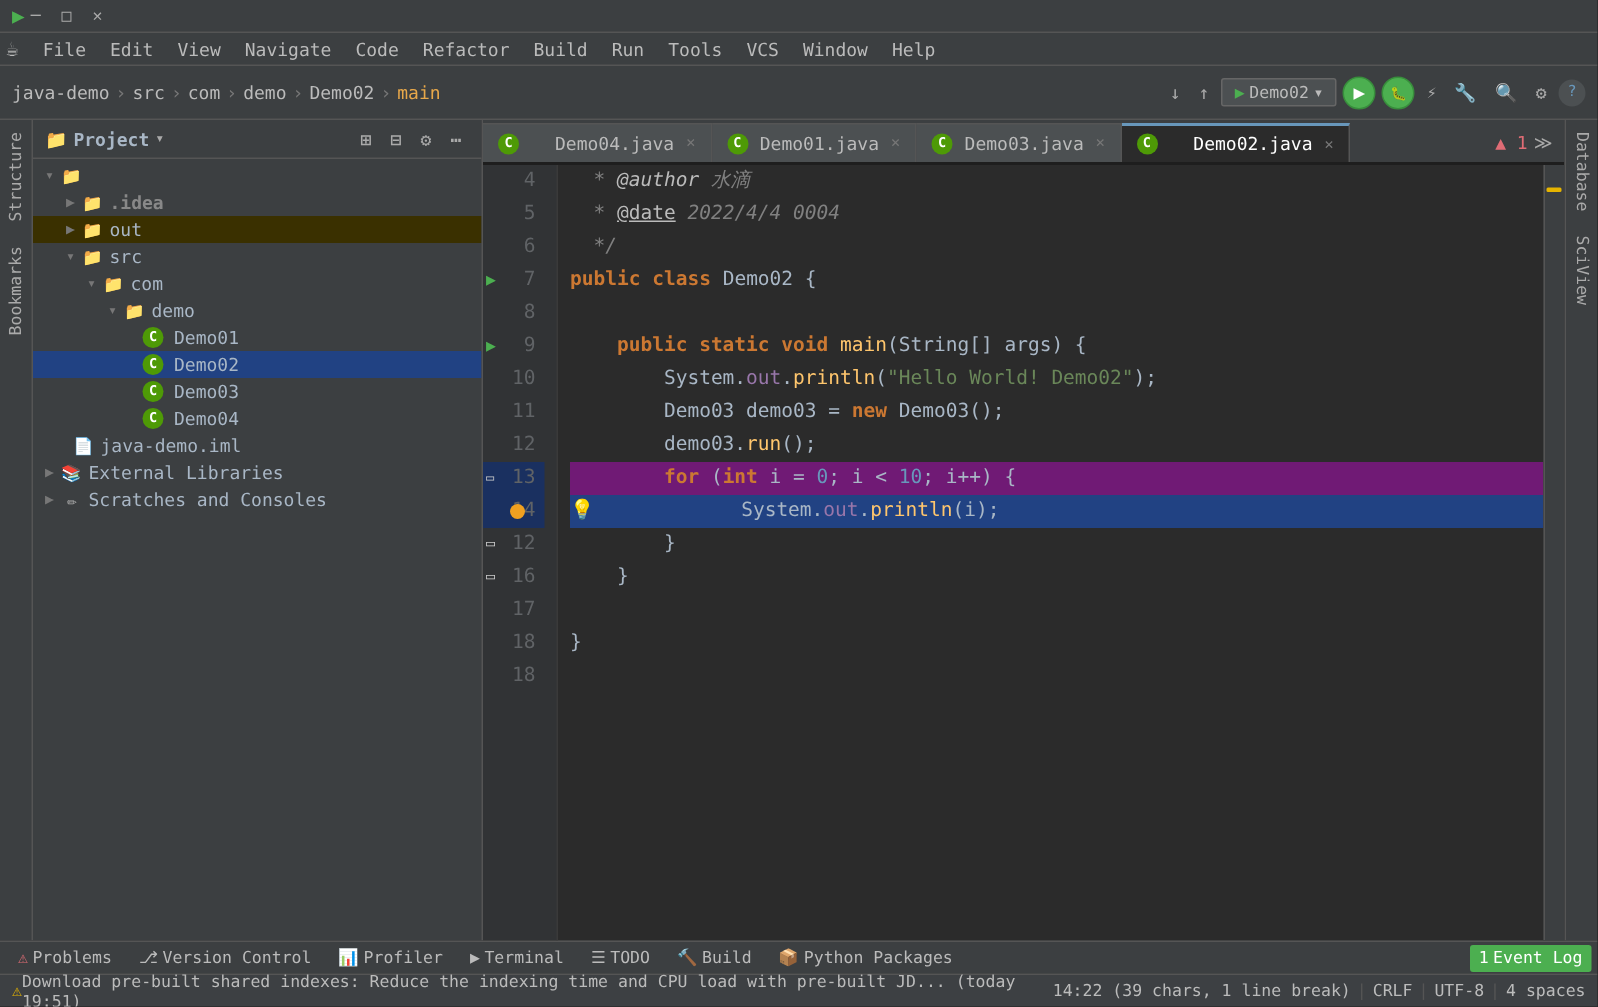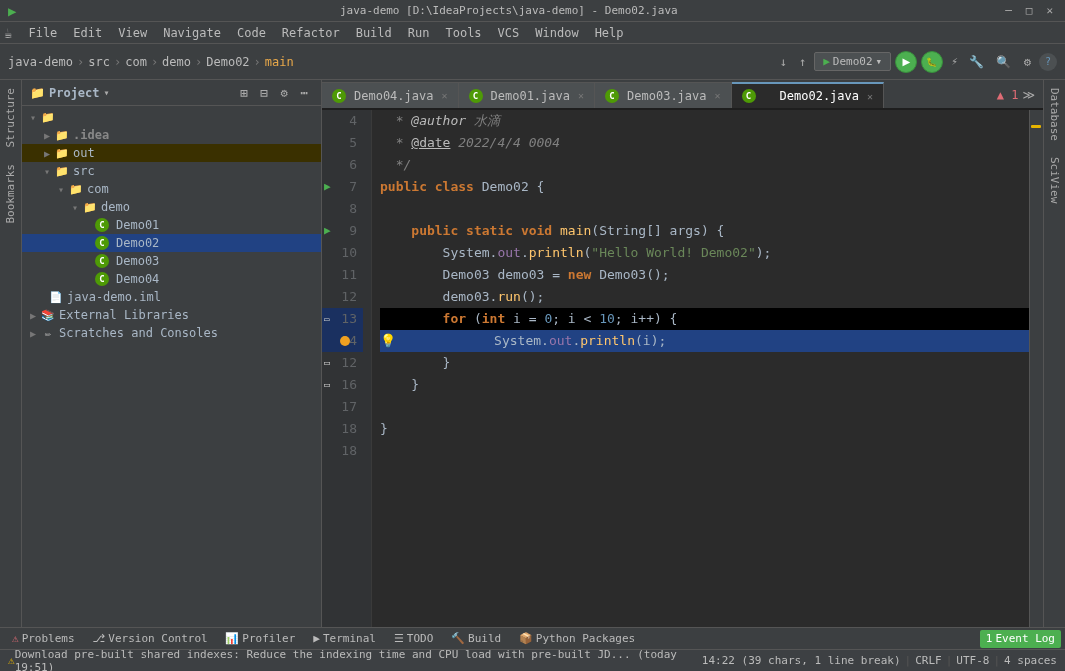--- a/index.html
+++ b/index.html
@@ -218,21 +218,21 @@
       font-size: 13px;
       font-family: 'Consolas', 'Monaco', monospace;
     }
     .code-line {
       height: 22px;
       display: flex;
       align-items: center;
       white-space: pre;
       position: relative;
     }
-    .code-line.highlighted { background: #000000; }
+    .code-line.highlighted { background: #701a75; }
 
     
     .kw { color: #cc7832; font-weight: bold; }
     .str { color: #6a8759; }
     .comment { color: #808080; font-style: italic; }
     .num { color: #6897bb; }
     .method { color: #ffc66d; }
     .field { color: #9876aa; }
     .cls { color: #a9b7c6; }
 
@@ -360,21 +360,20 @@
   </style>
 </head>
 <body>
 
 <div id="outer">
 
   <div id="titlebar">
     <div class="title-left">
       <span style="color:#4caf50;font-size:14px;">▶</span>
     </div>
-    <div class="title-center">java-demo [D:\IdeaProjects\java-demo] - Demo02.java</div>
     <div class="title-right">
       <span style="color:#aaa;cursor:pointer;padding:0 4px;">─</span>
       <span style="color:#aaa;cursor:pointer;padding:0 4px;">□</span>
       <span style="color:#aaa;cursor:pointer;padding:0 4px;">✕</span>
     </div>
   </div>
 
   <div id="menubar">
     <span style="margin-right:8px;font-size:14px;">☕</span>
     <div class="menu-item">File</div>
@@ -542,21 +541,21 @@
           <span>Scratches and Consoles</span>
         </div>
       </div>
     </div>
 
     <div style="flex:1;display:flex;flex-direction:column;overflow:hidden;">
 
       <div id="tabsbar">
         <div class="tab">
           <span class="tab-icon-c">C</span>
-          <span style="margin-left:4px;">Demo04.java</span>
+          <span style="margin-left:20px;">Demo04.java</span>
           <span class="tab-close">✕</span>
         </div>
         <div class="tab">
           <span class="tab-icon-c">C</span>
           <span style="margin-left:4px;">Demo01.java</span>
           <span class="tab-close">✕</span>
         </div>
         <div class="tab">
           <span class="tab-icon-c">C</span>
           <span style="margin-left:4px;">Demo03.java</span>

